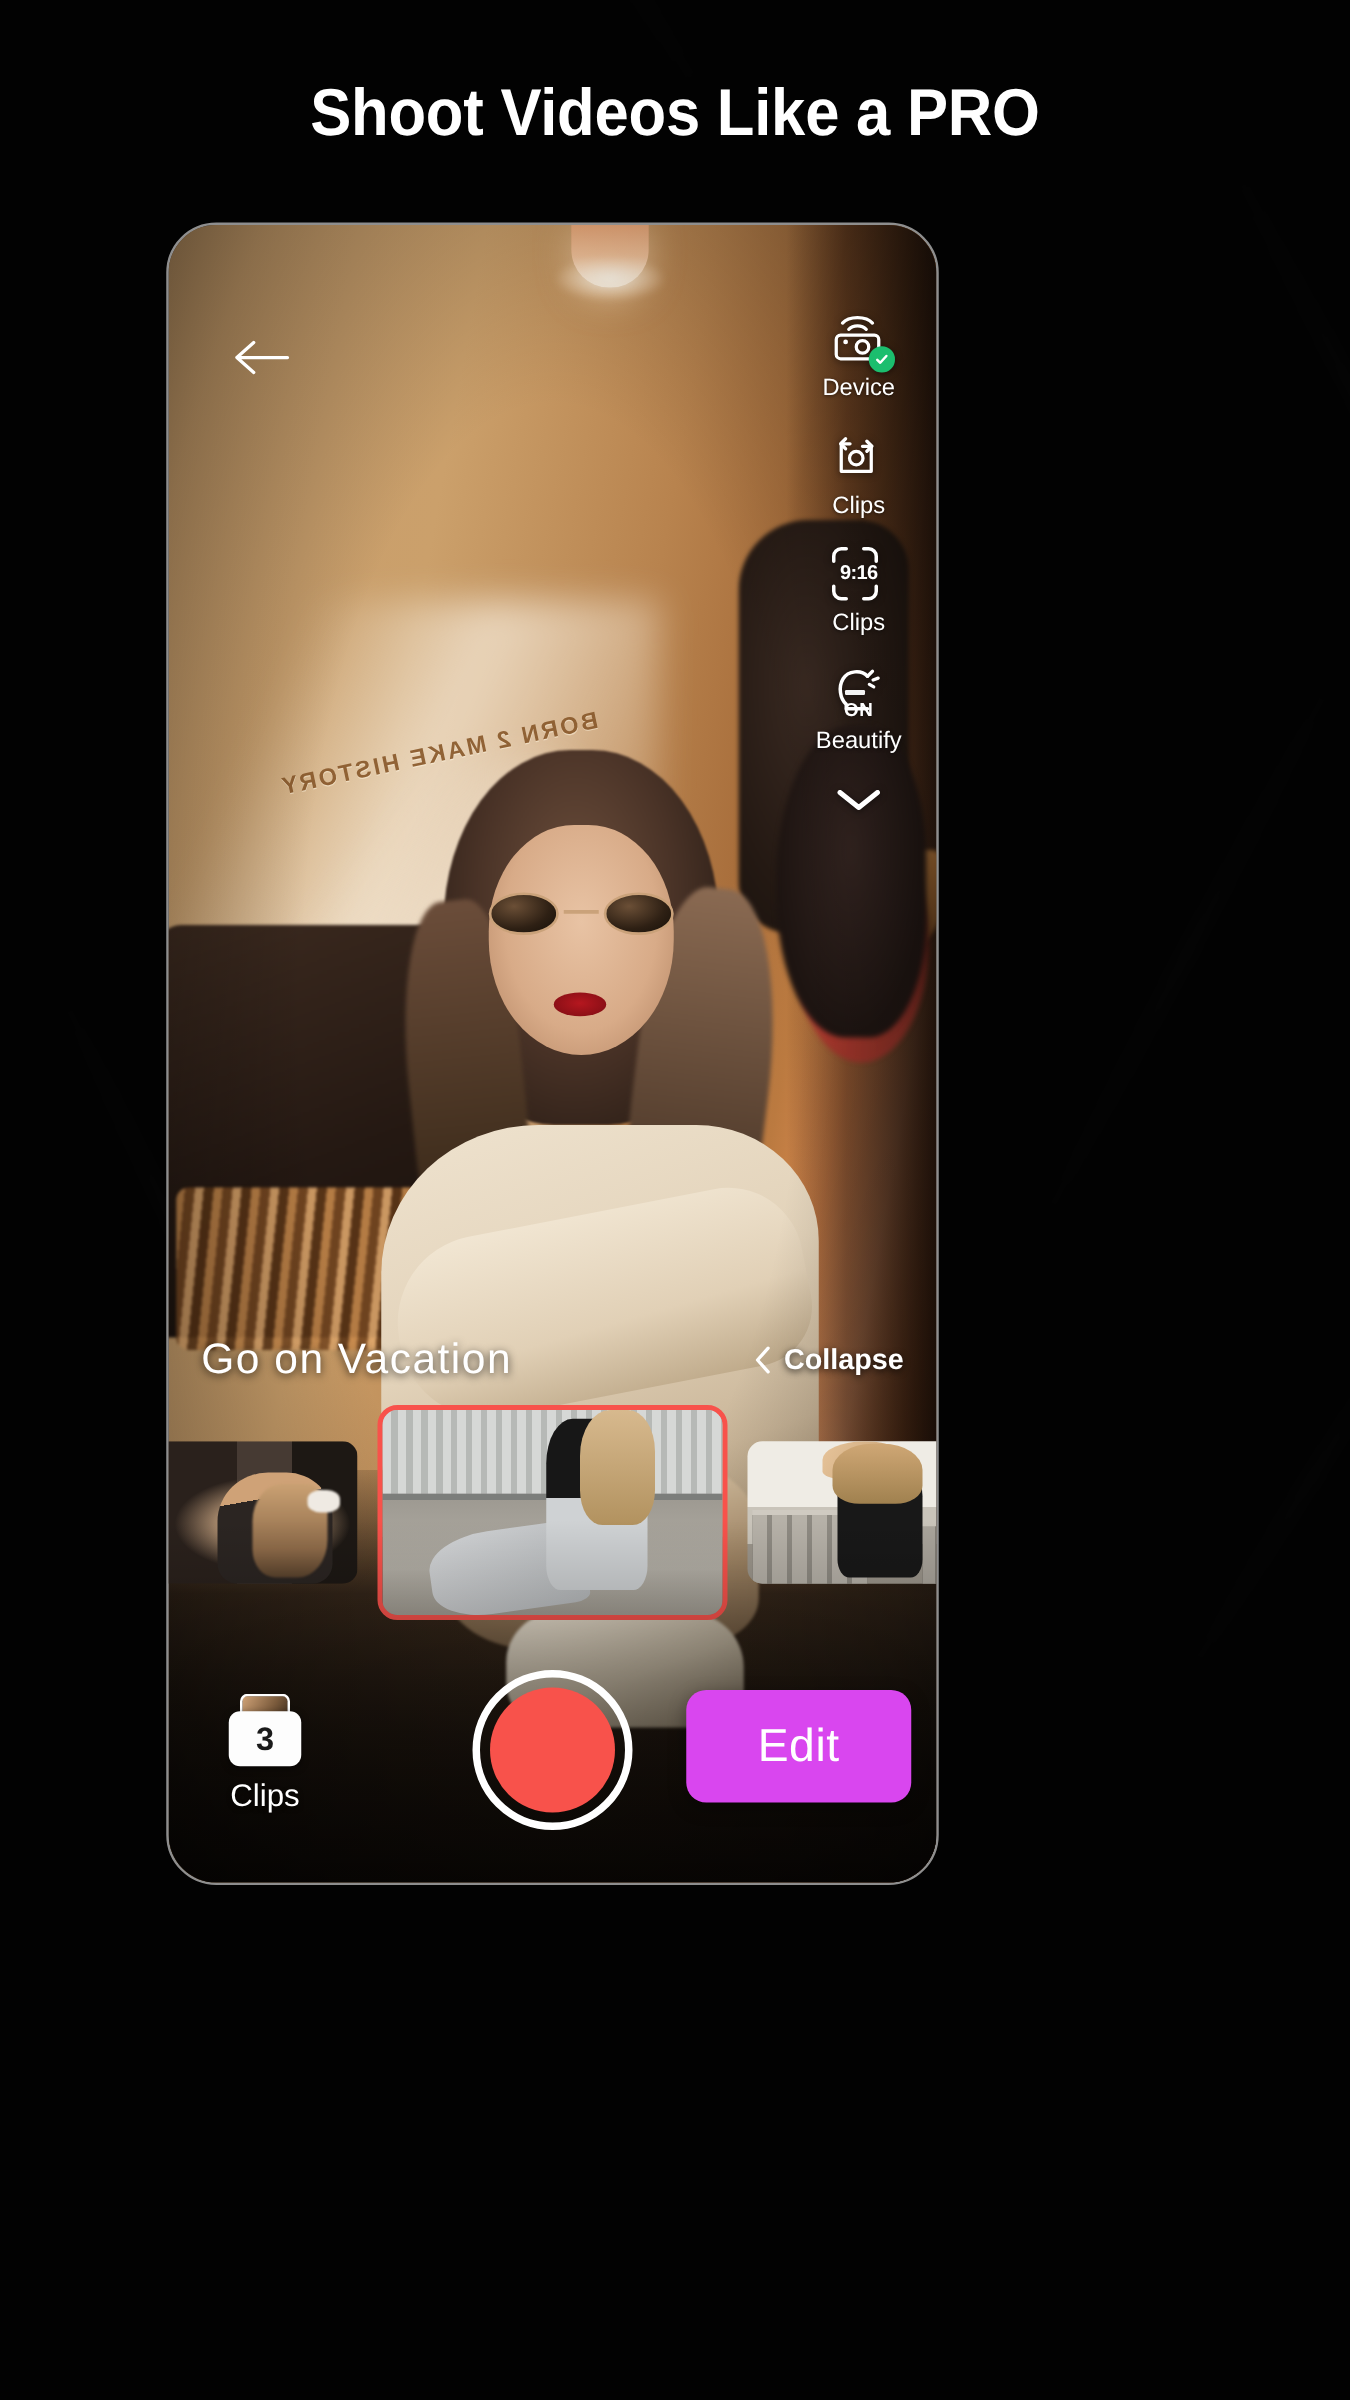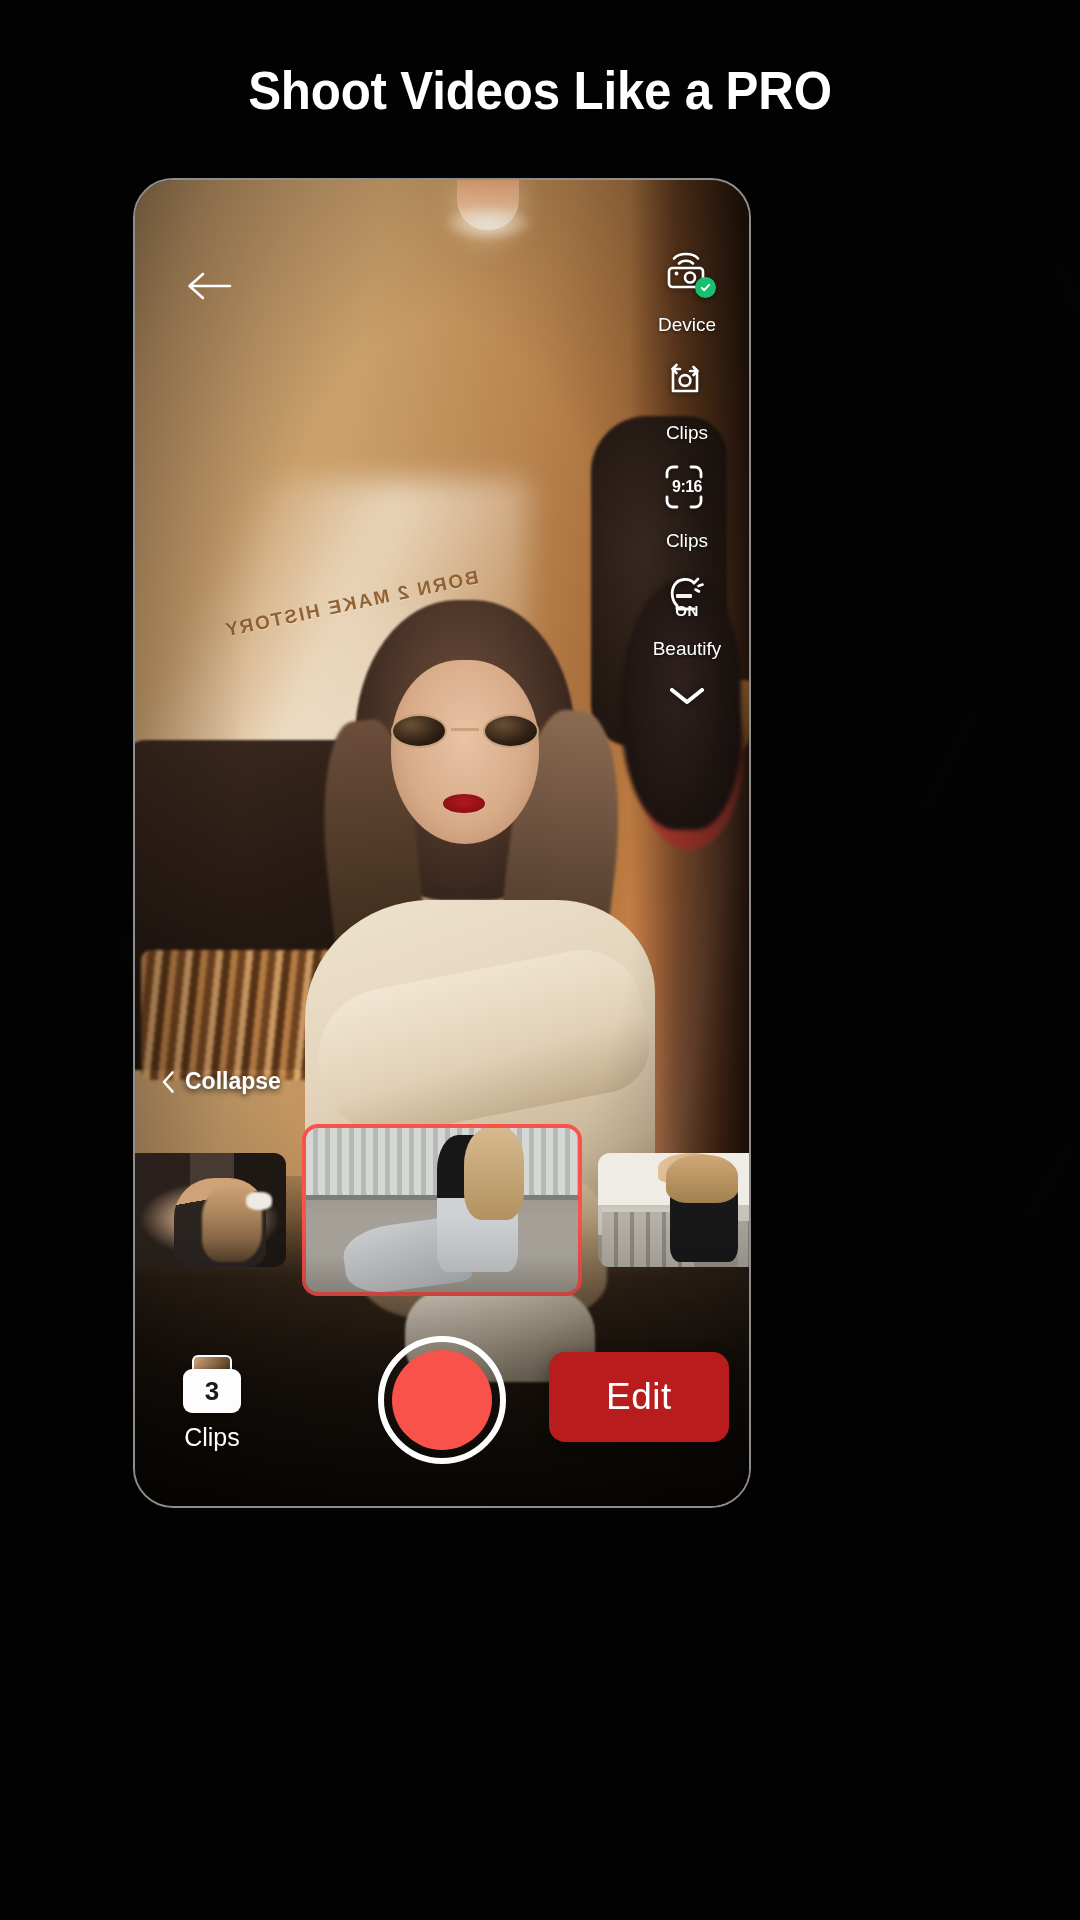--- a/index.html
+++ b/index.html
@@ -226,21 +226,21 @@
     display: flex; flex-direction: column; align-items: center;
     margin-bottom: 22px;
   }
   .rail-ico {
     position: relative;
     width: 46px; height: 46px;
     display: flex; align-items: center; justify-content: flex-start;
     filter: drop-shadow(0 1px 3px rgba(0,0,0,0.55));
   }
   .rail-lbl {
-    margin-top: 21px;
+    margin-top: 7px;
     color: #fff; font-size: 19px; line-height: 1;
     text-shadow: 0 1px 3px rgba(0,0,0,0.6);
   }
   .badge-check {
     position: absolute; right: -6px; bottom: -4px;
     width: 21px; height: 21px; border-radius: 50%;
     background: #1BBE6E;
     display: flex; align-items: center; justify-content: center;
   }
   .ratio-txt {
@@ -430,21 +430,21 @@
     display: flex; align-items: center; justify-content: center;
     background: transparent;
   }
   .record-dot {
     width: 100px; height: 100px; border-radius: 50%;
     background: #F8524B;
   }
   .edit-btn {
     position: absolute; right: 20px; bottom: 28px;
     width: 180px; height: 90px;
-    background: #b91c1c;
+    background: #d946ef;
     border-radius: 16px;
     display: flex; align-items: center; justify-content: center;
     color: #ffffff; font-size: 37px;
     letter-spacing: 0.5px;
     box-shadow: 0 4px 14px rgba(0,0,0,0.35);
   }
   .bottom-scrim {
     position: absolute; left: 0; right: 0; bottom: 0; height: 290px;
     background: linear-gradient(180deg, rgba(0,0,0,0) 0%, rgba(0,0,0,0.30) 45%, rgba(0,0,0,0.52) 100%);
     pointer-events: none;
@@ -568,20 +568,21 @@
         </div>
 
         <div class="rail-chevron">
           <svg width="40" height="24" viewBox="0 0 40 24">
             <path d="M5 6 L20 18 L35 6" fill="none" stroke="#fff" stroke-width="4" stroke-linecap="round" stroke-linejoin="round"></path>
           </svg>
         </div>
       </div>
 
       <div class="tmpl-row">
+        <span class="tmpl-title">Go on Vacation</span>
         <span class="collapse-btn">
           <svg width="15" height="24" viewBox="0 0 15 24">
             <path d="M11.5 2.5 L3 12 L11.5 21.5" fill="none" stroke="#fff" stroke-width="2.6" stroke-linecap="round" stroke-linejoin="round"></path>
           </svg>
           <span>Collapse</span>
         </span>
       </div>
 
       <div class="carousel">
         <div class="thumb small t1">

